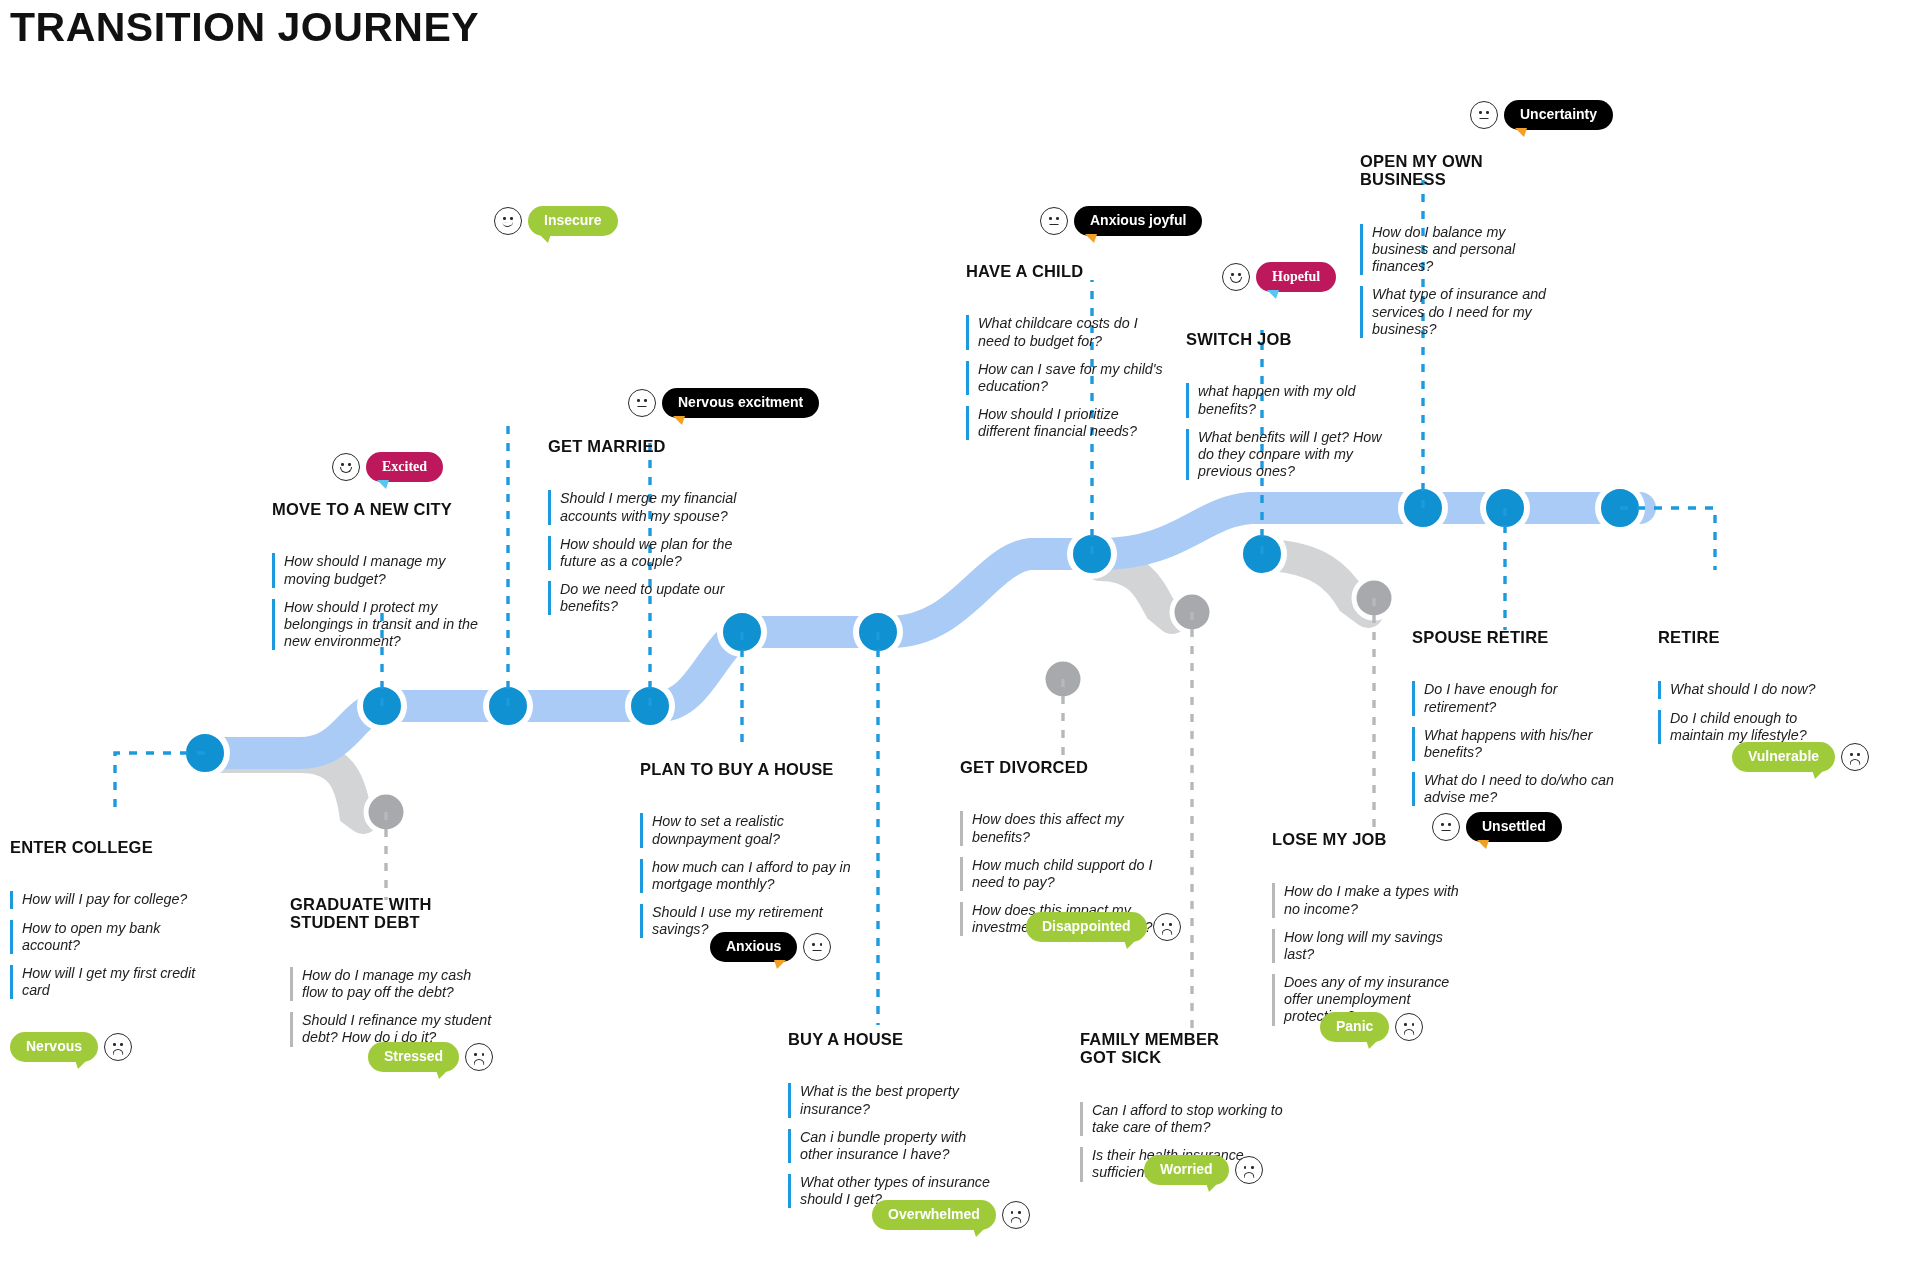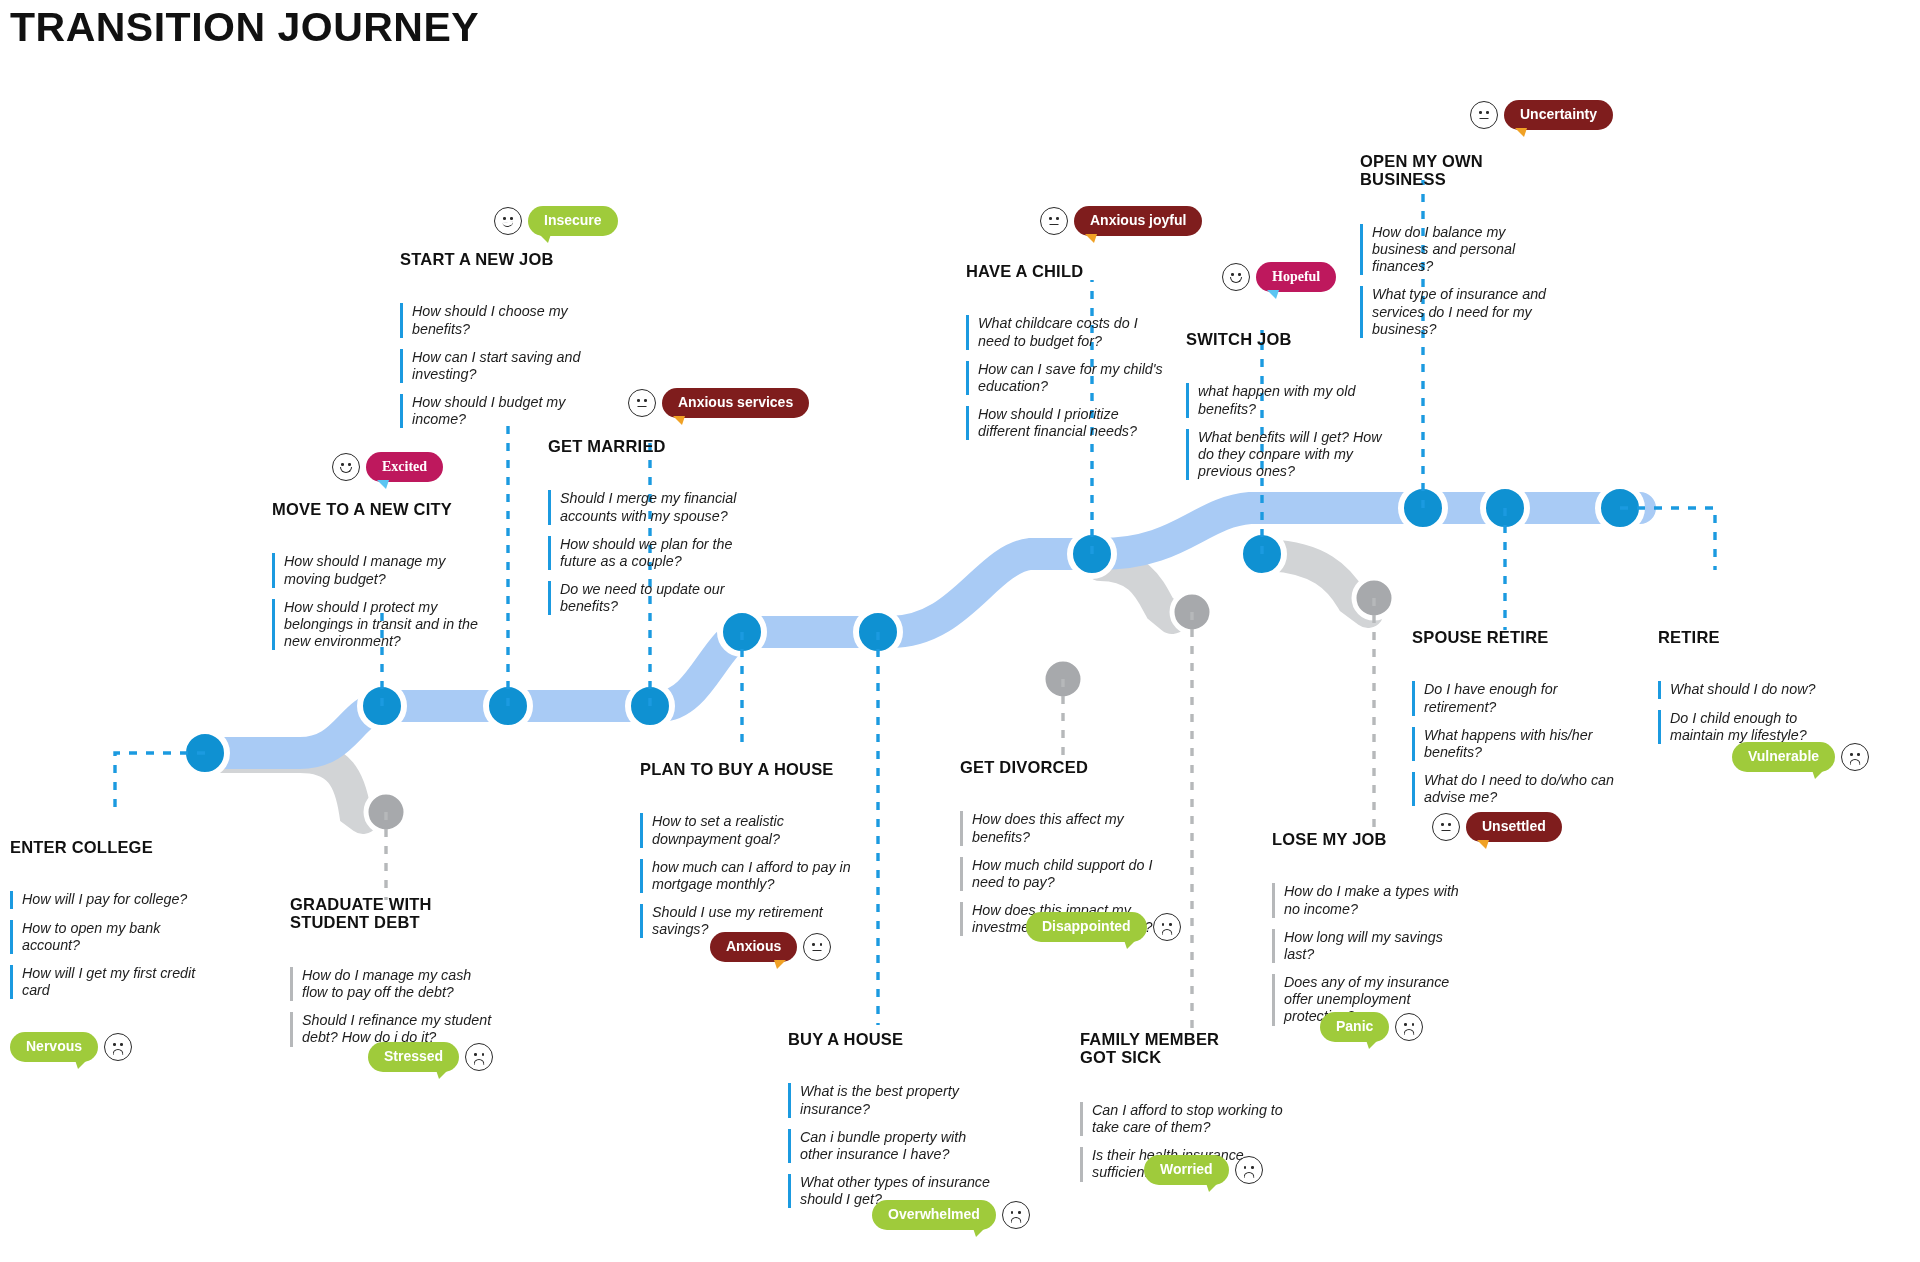--- a/index.html
+++ b/index.html
@@ -80,21 +80,21 @@
   }
   .bubble::after {
     content: ""; position: absolute; left: 11px; bottom: -7px;
     width: 0; height: 0;
     border-left: 9px solid transparent;
     border-right: 3px solid transparent;
     border-top: 9px solid currentColor;
   }
   .bubble.green  { background: #9fcb3b; } .bubble.green::after  { color:#9fcb3b; }
   .bubble.blue   { background: #be185d; font-family: Liberation Serif, serif; } .bubble.blue::after   { color:#5bc5f2; }
-  .bubble.orange { background: #7f1d1d; } .bubble.orange::after { color:#f0a125; }
+  .bubble.orange { background: #000000; } .bubble.orange::after { color:#f0a125; }
 
   
   .emo.rev { flex-direction: row-reverse; }
   .emo.rev .bubble { margin-left: 0; margin-right: 6px; }
   .emo.rev .bubble::after { left: auto; right: 11px;
     border-left: 3px solid transparent; border-right: 9px solid transparent; }
 </style>
 </head>
 <body>
 
@@ -216,28 +216,20 @@
   </div>
   <div class="emo" style="left:332px; top:452px;">
     <div class="face happy">
       <span class="eye l"></span>
         <span class="eye r"></span>
         <span class="mouth"></span>
       </div>
     <div class="bubble blue">Excited</div>
   </div>
 
-  <div class="card" style="left:400px; top:250px; width:210px;">
-    <div class="mtitle">START A NEW JOB</div>
-    <div class="qlist">
-      <div class="q">How should I choose my benefits?</div>
-      <div class="q">How can I start saving and investing?</div>
-      <div class="q">How should I budget my income?</div>
-    </div>
-  </div>
   <div class="emo" style="left:494px; top:206px;">
     <div class="face wavy">
       <span class="eye l"></span>
         <span class="eye r"></span>
         <span class="mouth"></span>
       </div>
     <div class="bubble green">Insecure</div>
   </div>
 
   <div class="card" style="left:548px; top:437px; width:212px;">
@@ -247,21 +239,21 @@
       <div class="q">How should we plan for the future as a couple?</div>
       <div class="q">Do we need to update our benefits?</div>
     </div>
   </div>
   <div class="emo" style="left:628px; top:388px;">
     <div class="face flat">
       <span class="eye l"></span>
         <span class="eye r"></span>
         <span class="mouth"></span>
       </div>
-    <div class="bubble orange">Anxious services</div>
+    <div class="bubble orange">Nervous excitment</div>
   </div>
 
   <div class="card" style="left:640px; top:760px; width:215px;">
     <div class="mtitle">PLAN TO BUY A HOUSE</div>
     <div class="qlist">
       <div class="q">How to set a realistic downpayment goal?</div>
       <div class="q">how much can I afford to pay in mortgage monthly?</div>
       <div class="q">Should I use my retirement savings?</div>
     </div>
   </div>

